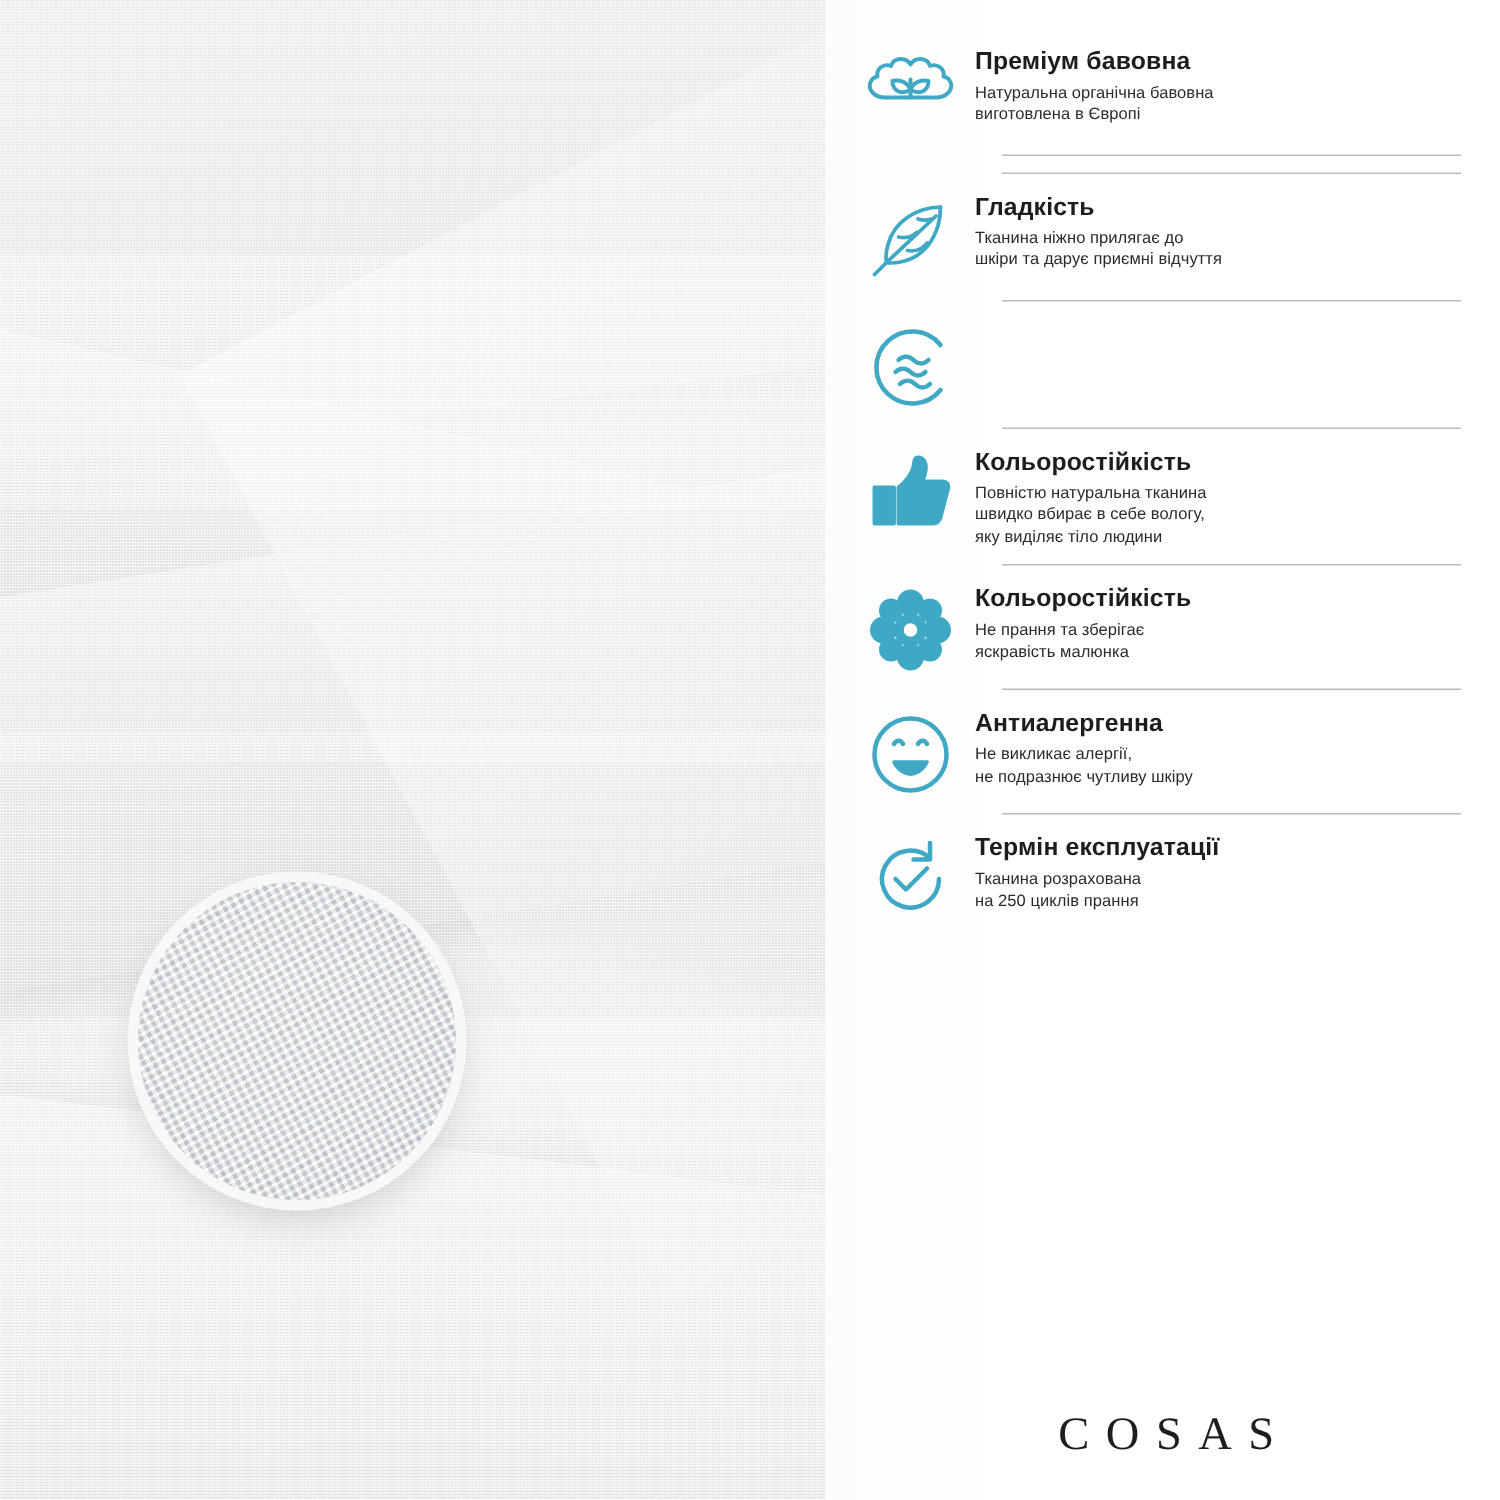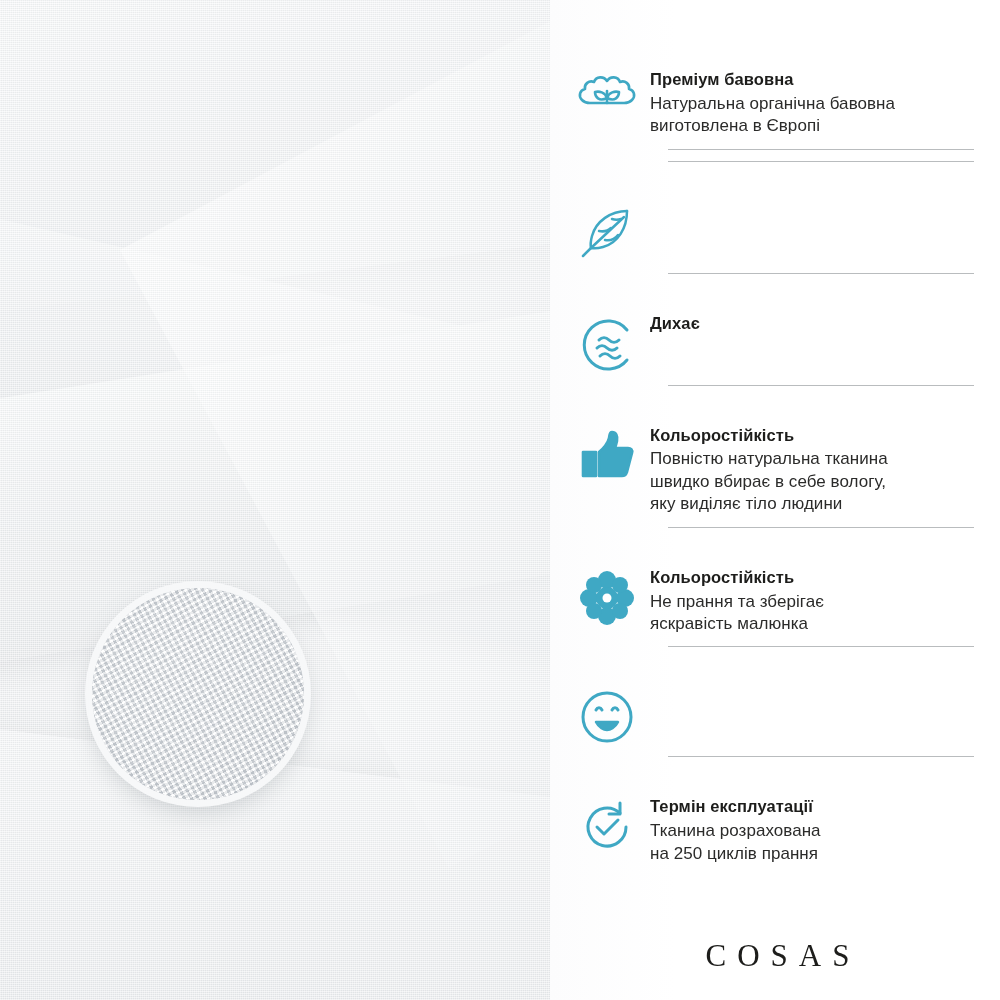--- a/index.html
+++ b/index.html
@@ -109,21 +109,20 @@
     position: absolute;
     left: 0; top: 30px;
     width: 450px;
   }
   .feature {
     position: relative;
     display: flex;
     align-items: flex-start;
     padding: 0 26px 0 14px;
     min-height: 56px;
-    margin-top: 38px;
   }
   .icon-cell {
     width: 86px;
     min-width: 86px;
     display: flex;
     align-items: center;
     justify-content: center;
     padding-top: 4px;
   }
   .icon-cell svg { display: block; }
@@ -134,21 +133,21 @@
   .f-title {
     color: #1d1d1b;
     font-size: 16.5px;
     font-weight: bold;
     line-height: 1.2;
     letter-spacing: 0.1px;
     margin-bottom: 3px;
   }
   .f-desc {
     color: #2b2b2a;
-    font-size: 17px;
+    font-size: 11px;
     line-height: 1.32;
     letter-spacing: 0.05px;
     white-space: pre-line;
   }
   .divider {
     height: 1px;
     background: #b9bcbe;
     margin: 11px 26px 11px 118px;
   }
   .brand {
@@ -205,34 +204,38 @@
 
       <div class="feature">
         <div class="icon-cell">
           <svg width="56" height="58" viewBox="0 0 56 58" fill="none" stroke="#3fa8c4" stroke-width="2.5" stroke-linecap="round" stroke-linejoin="round">
             <path d="M48 7C32 7 17 17 13 32c-2 7-1 12-1 12L45 13"></path>
             <path d="M12 44s5 1 12-1c15-4 24-19 24-36"></path>
             <path d="M12 44 4 52"></path>
             <path d="M20 27c5 1 9 0 12-3M26 36c5 1 10-1 13-5M33 15c3 1 6 1 9 0"></path>
           </svg>
         </div>
+        <div class="text-cell">
+          <div class="f-title">Гладкість</div>
+          <div class="f-desc">Тканина ніжно прилягає до
+шкіри та дарує приємні відчуття</div>
+        </div>
       </div>
       <div class="divider"></div>
 
       <div class="feature">
         <div class="icon-cell">
           <svg width="58" height="58" viewBox="0 0 58 58" fill="none" stroke="#3fa8c4" stroke-width="3" stroke-linecap="round">
             <path d="M49 14a24 24 0 1 0 0 30"></path>
             <path d="M21 24c3-3 7-3 10 0s7 3 10 0"></path>
             <path d="M19 32c3-3 7-3 10 0s7 3 10 0"></path>
             <path d="M22 40c3-3 7-3 10 0s7 3 10 0"></path>
           </svg>
         </div>
         <div class="text-cell">
-          <div class="f-title">Дихає</div>
         </div>
       </div>
       <div class="divider"></div>
 
       <div class="feature">
         <div class="icon-cell">
           <svg width="58" height="56" viewBox="0 0 58 56" fill="none" stroke="#3fa8c4" stroke-width="2.6" stroke-linejoin="round">
             <rect x="5" y="24" width="13" height="24" fill="#3fa8c4"></rect>
             <path d="M21 24c4-3 9-9 10-14 .6-3 .3-6 3-6 4 0 6 4 5 9-.6 3-2 7-2 7h13c3 0 5 2 4 5l-5 19c-.7 2-2 4-5 4H21z" fill="#3fa8c4" stroke="#3fa8c4"></path>
           </svg>
@@ -272,20 +275,23 @@
       <div class="feature">
         <div class="icon-cell">
           <svg width="56" height="56" viewBox="0 0 56 56" fill="none" stroke="#3fa8c4" stroke-width="3" stroke-linecap="round">
             <circle cx="28" cy="28" r="24"></circle>
             <path d="M17 21c1.5-3 4.5-3 6 0"></path>
             <path d="M33 21c1.5-3 4.5-3 6 0"></path>
             <path d="M17 33c3 6 8 8 11 8s8-2 11-8z" fill="#3fa8c4" stroke="#3fa8c4" stroke-width="2.5" stroke-linejoin="round"></path>
           </svg>
         </div>
         <div class="text-cell">
+          <div class="f-title">Антиалергенна</div>
+          <div class="f-desc">Не викликає алергії,
+не подразнює чутливу шкіру</div>
         </div>
       </div>
       <div class="divider"></div>
 
       <div class="feature">
         <div class="icon-cell">
           <svg width="56" height="56" viewBox="0 0 56 56" fill="none" stroke="#3fa8c4" stroke-width="3" stroke-linecap="round" stroke-linejoin="round">
             <path d="M47 28a19 19 0 1 1-6-13.8"></path>
             <path d="M41 4v11H30"></path>
             <path d="M18 28l7 7 14-14"></path>

